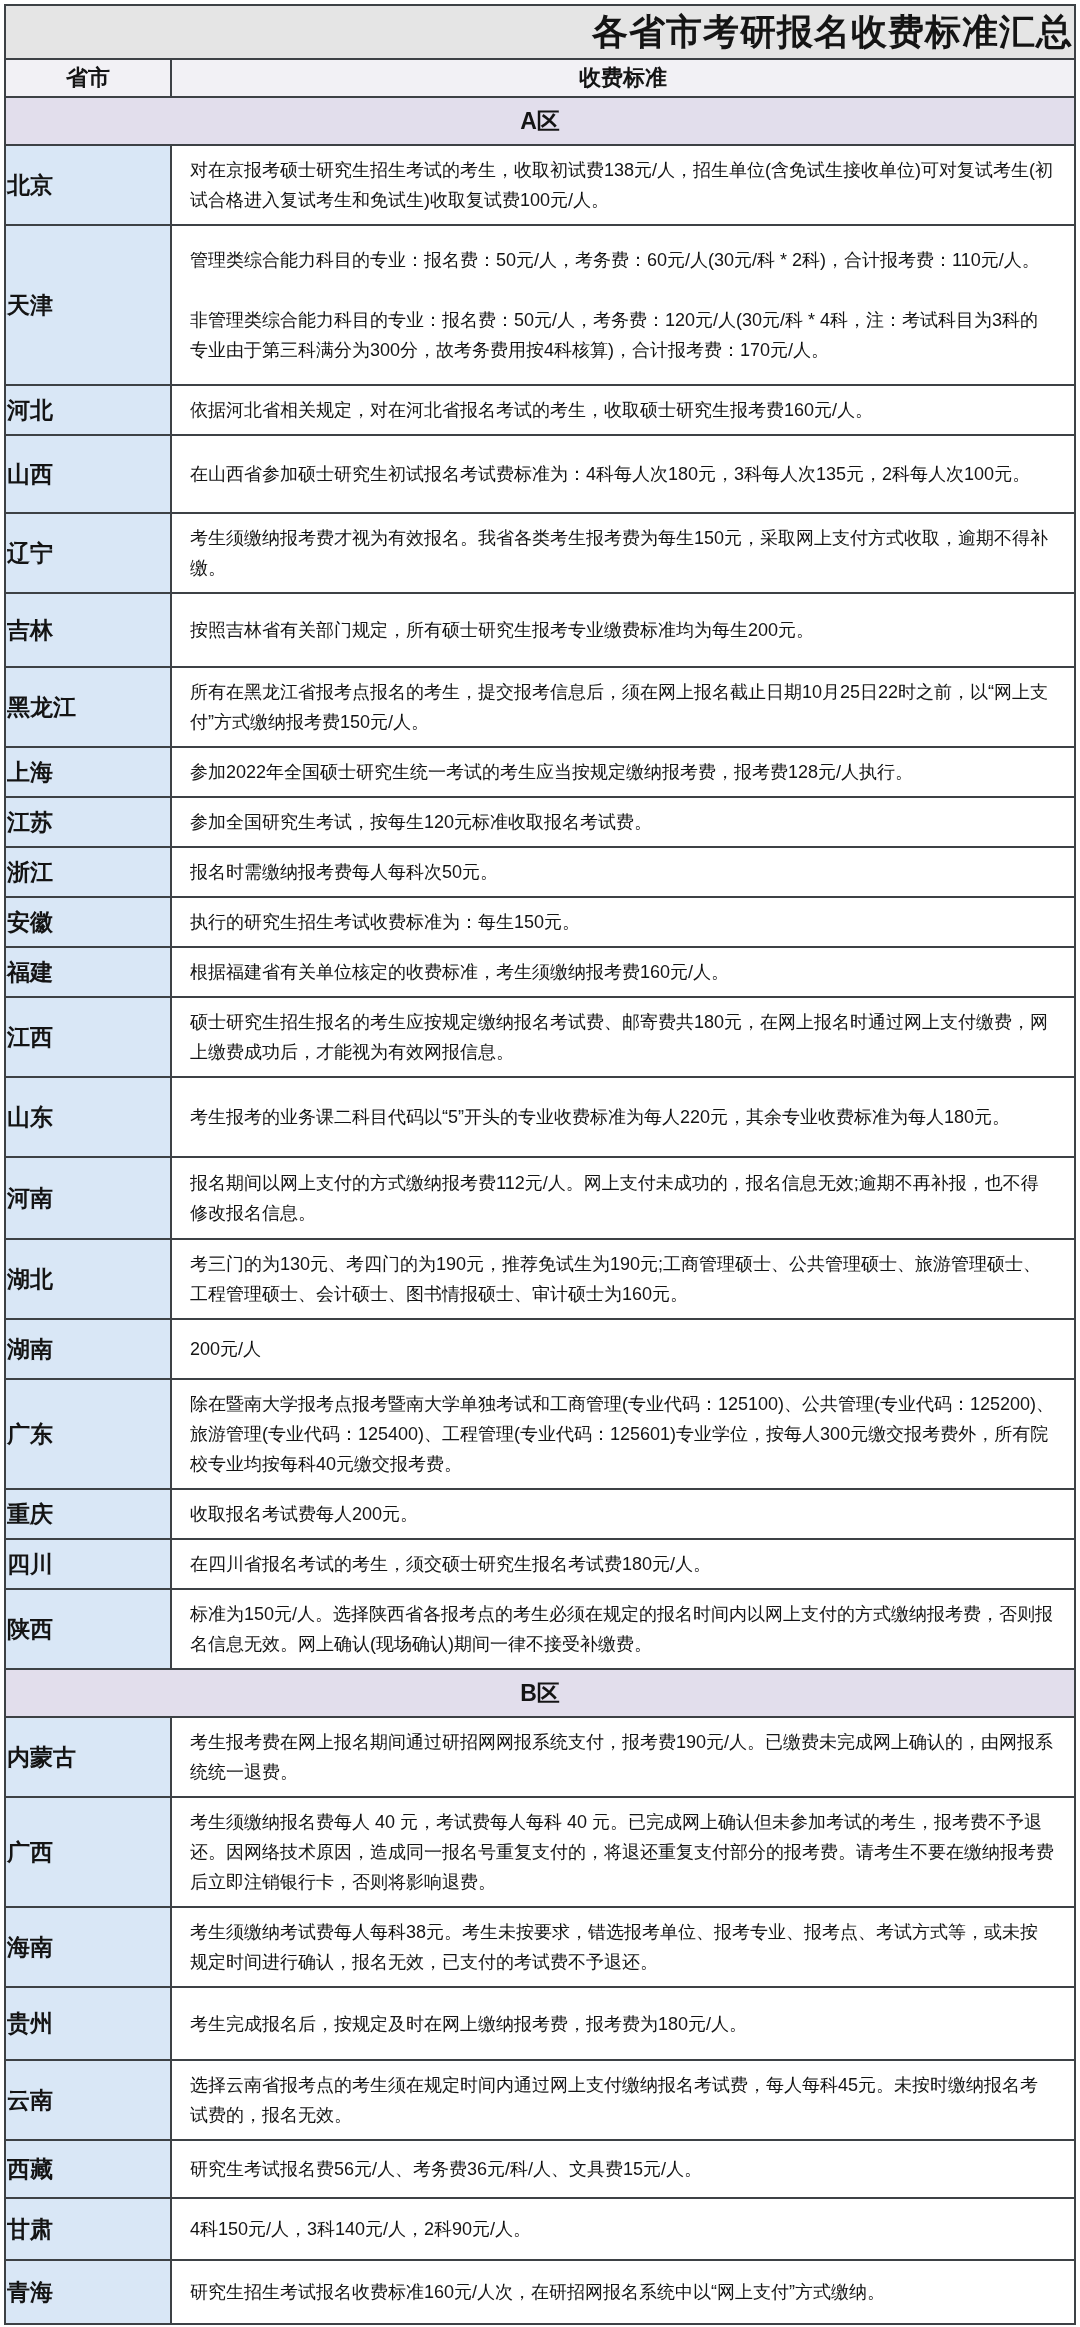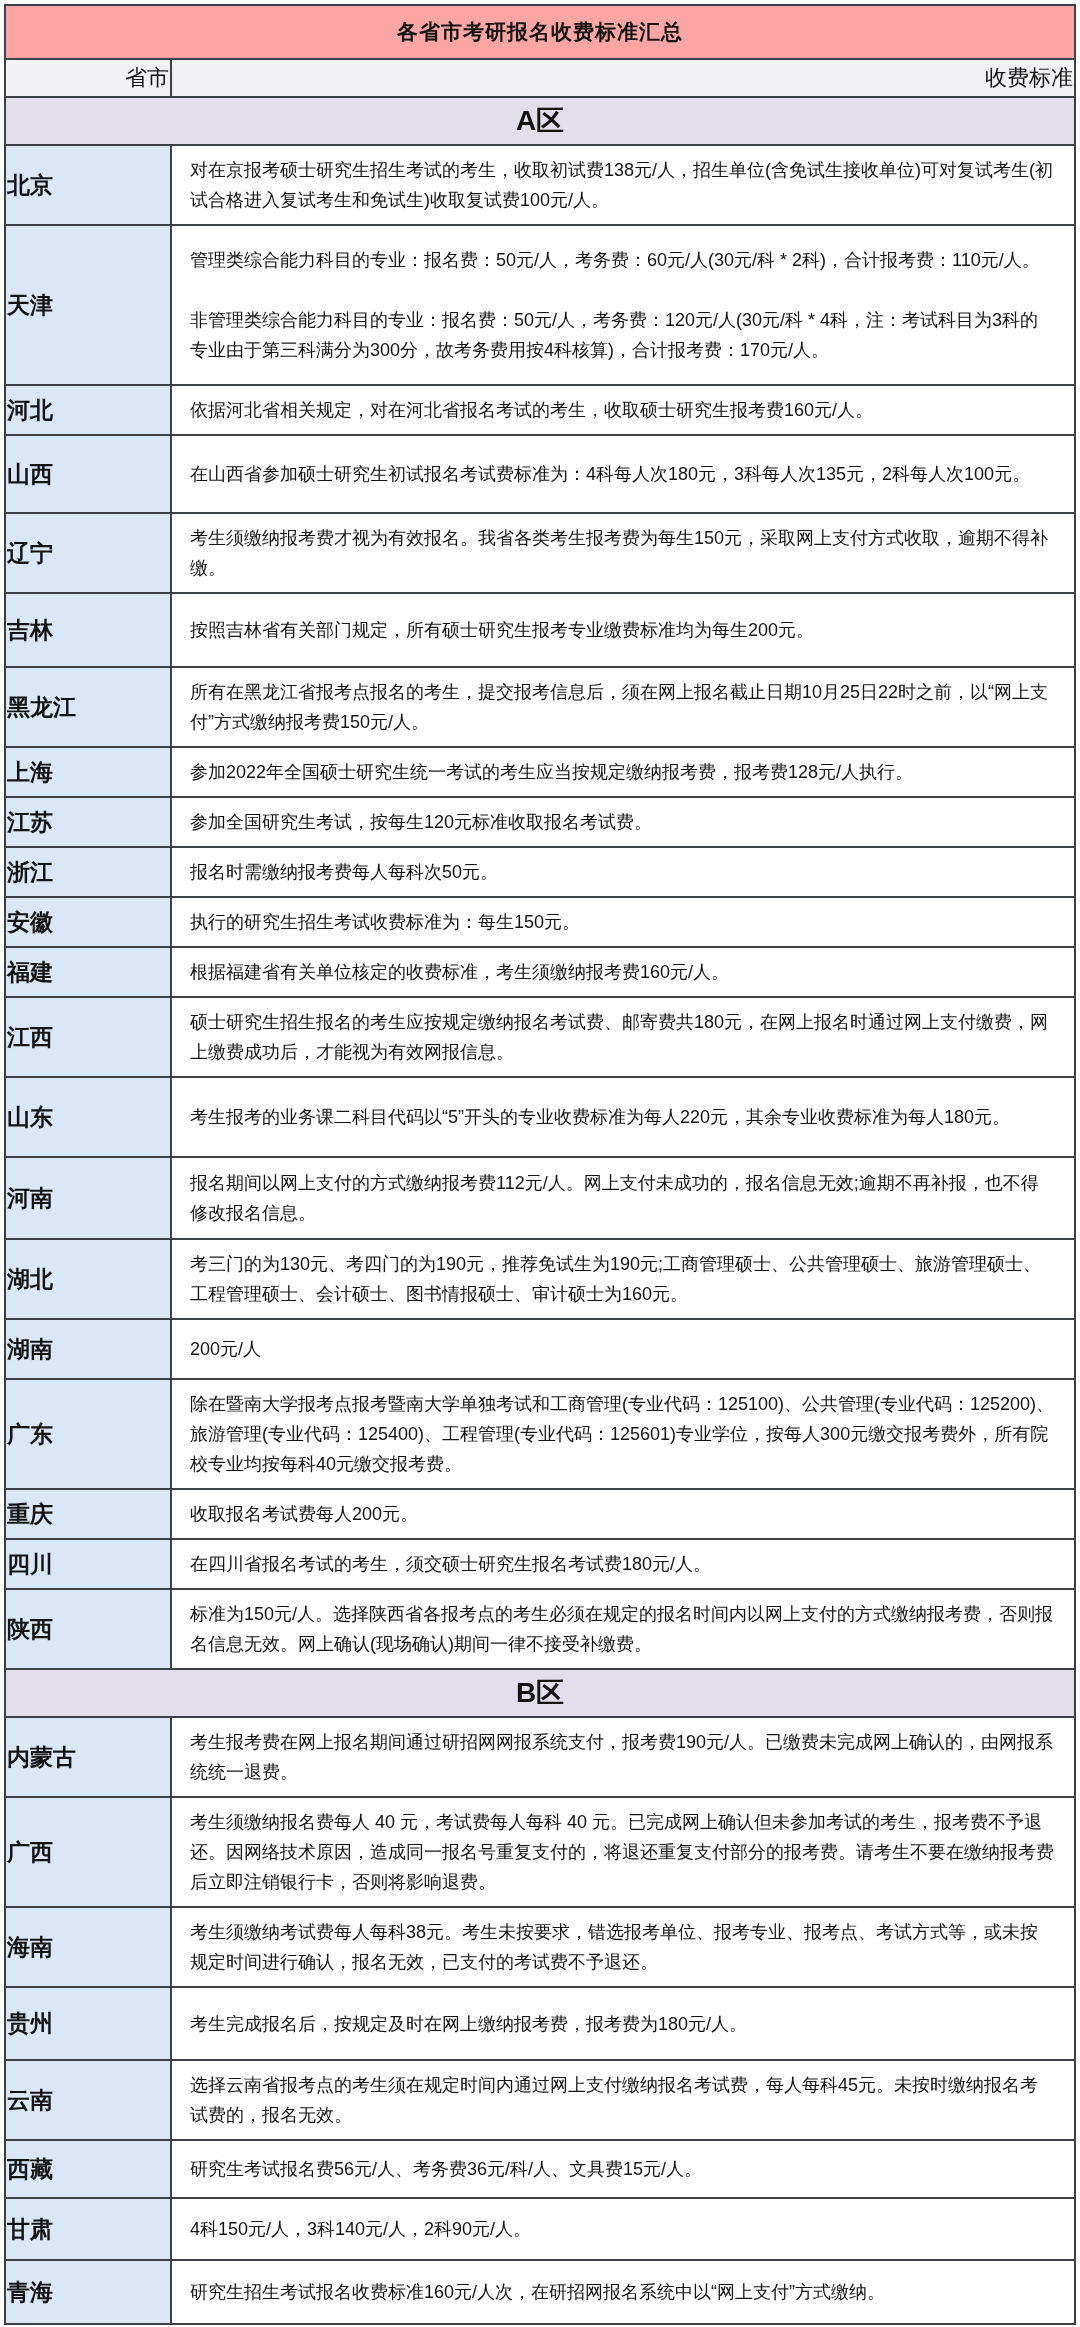--- a/index.html
+++ b/index.html
@@ -20,39 +20,39 @@
   table.fees {
     border-collapse: collapse;
     width: 1072px;
     table-layout: fixed;
   }
   table.fees td {
     border: 2px solid #3d4145;
     vertical-align: middle;
   }
   .title-cell {
-    background: #fca5a5;
-    text-align: center;
-    font-weight: bold;
-    font-size: 21px;
+    background: #e5e5e5;
+    text-align: right;
+    font-weight: bold;
+    font-size: 36px;
     height: 50px;
     letter-spacing: 1px;
   }
   .header-prov-cell, .header-fee-cell {
     background: #f2f1f5;
-    text-align: right;
-    font-weight: normal;
+    text-align: center;
+    font-weight: bold;
     font-size: 22px;
     height: 34px;
   }
   .section-cell {
     background: #e2deec;
     text-align: center;
     font-weight: bold;
-    font-size: 28px;
+    font-size: 23px;
     height: 44px;
   }
   .prov-cell {
     background: #d9e7f6;
     font-weight: bold;
     font-size: 23px;
   }
   col.prov-col { width: 166px; }
   .fee-cell {
     background: #ffffff;

